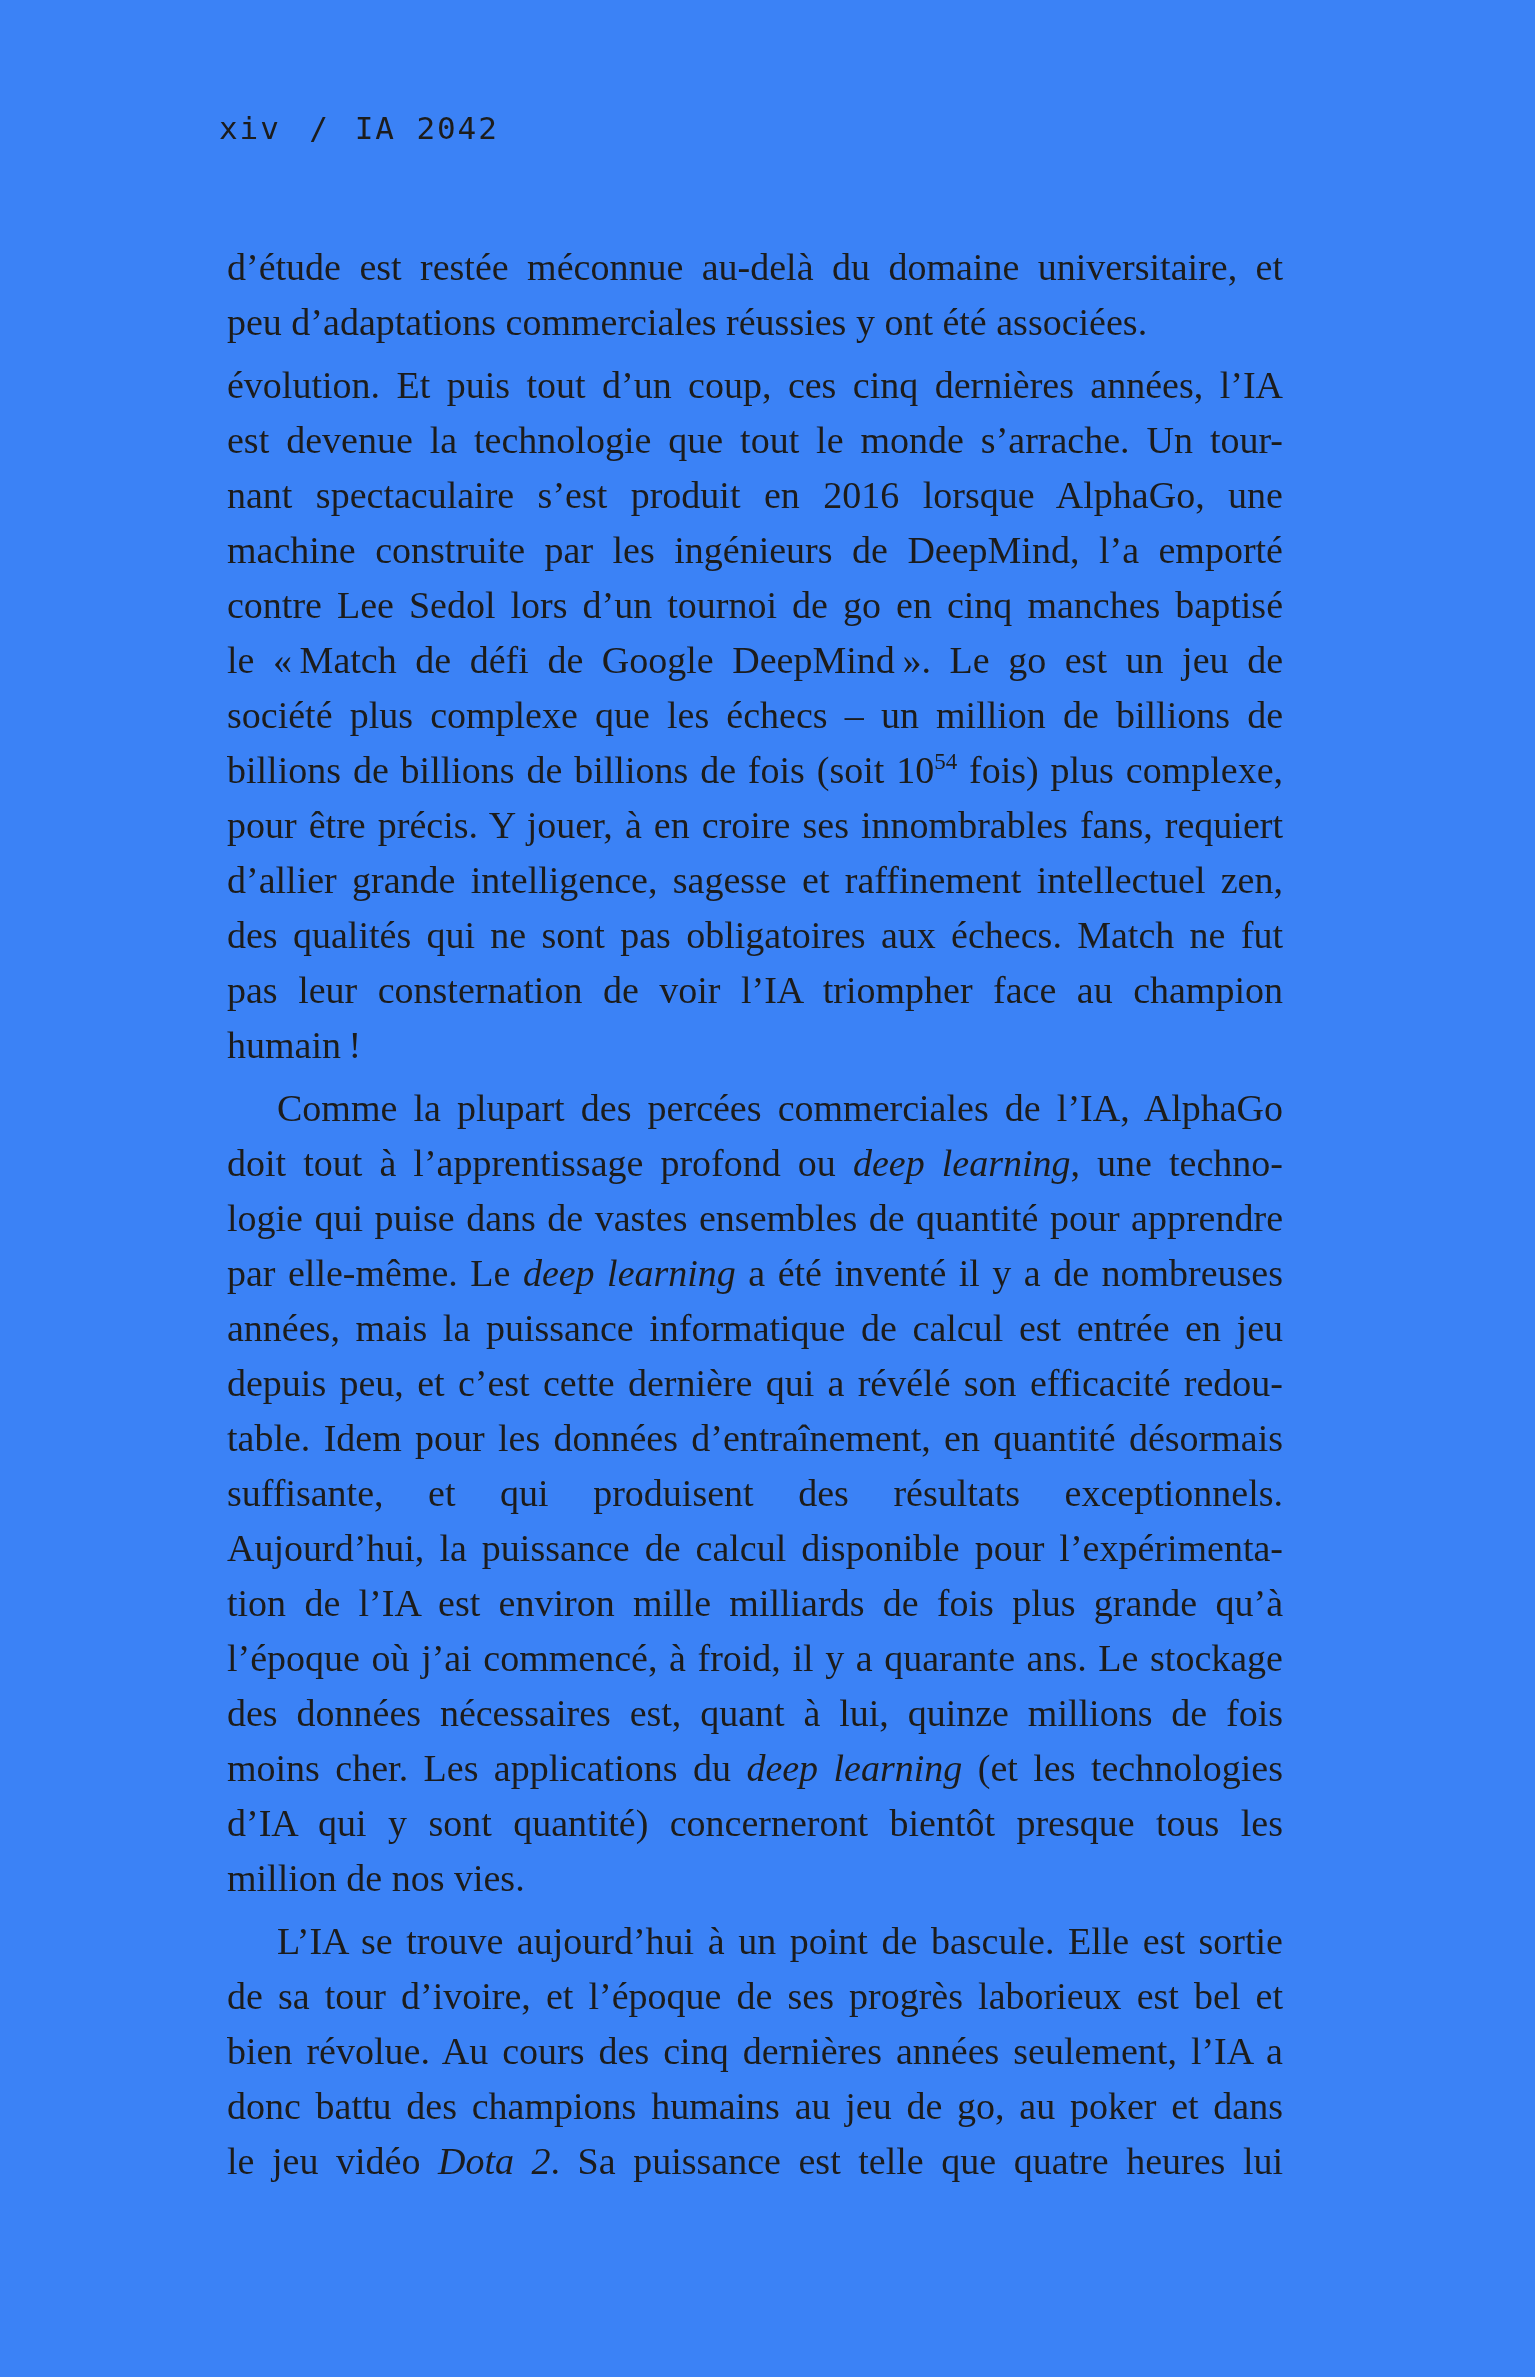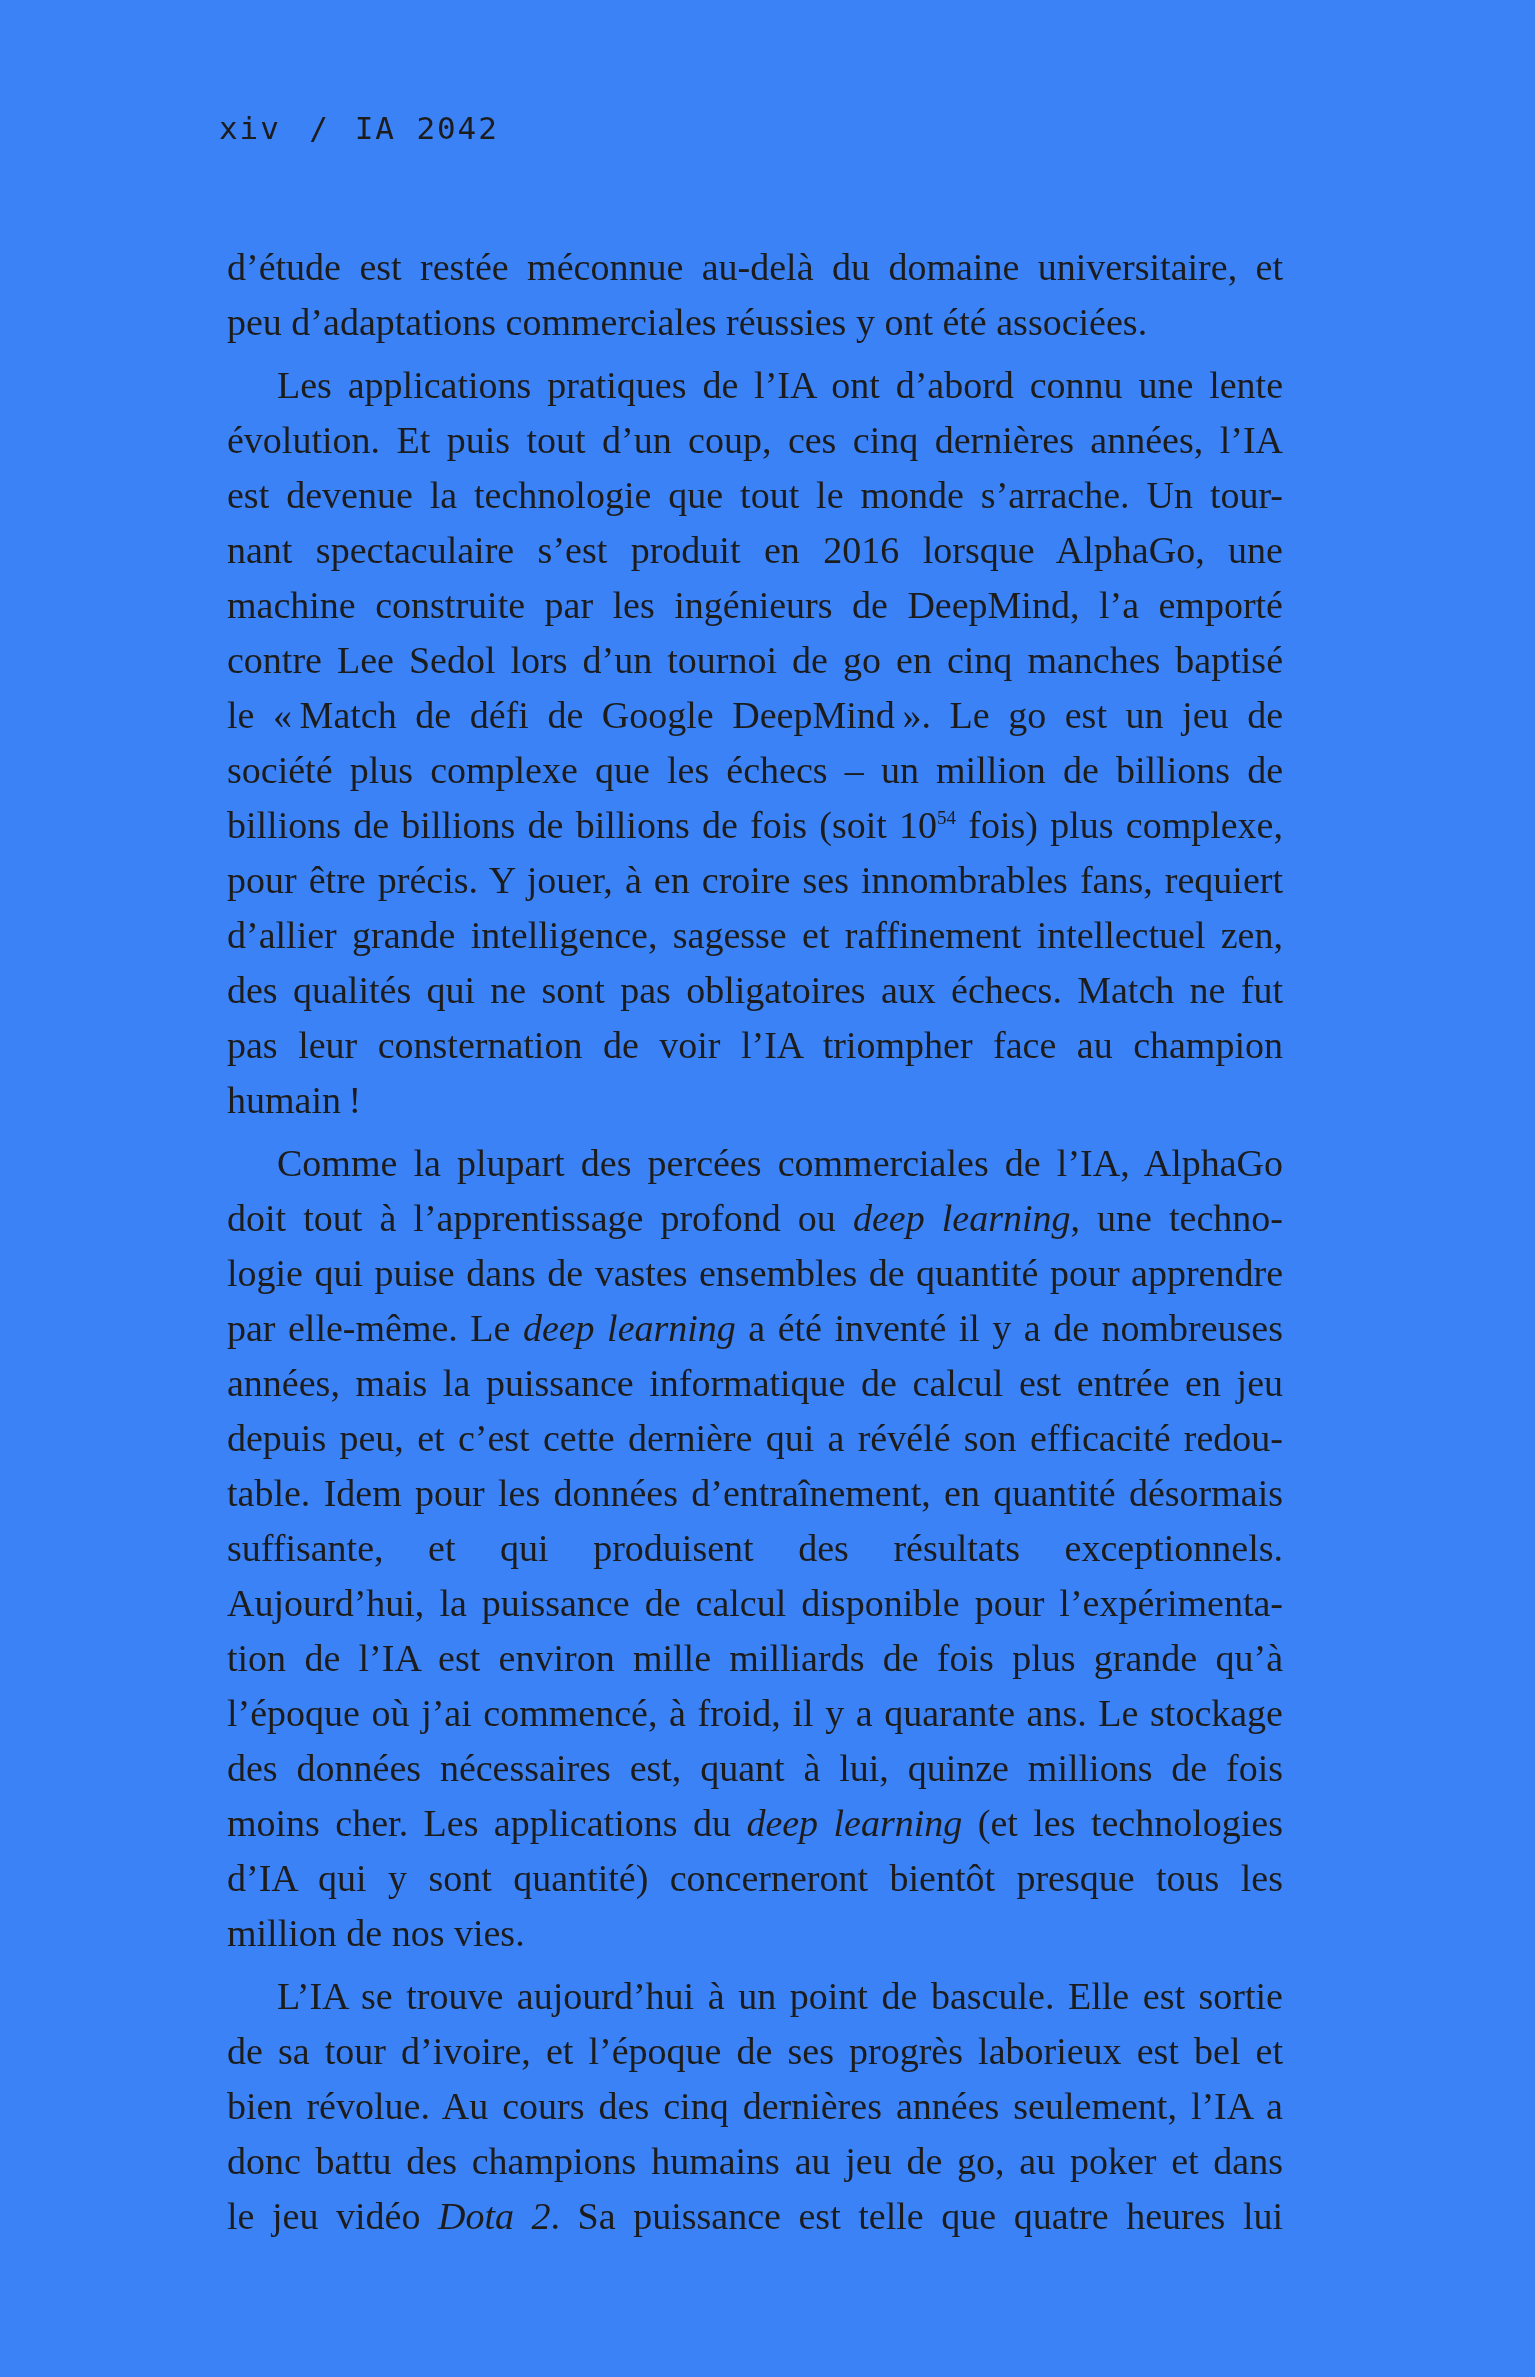--- a/index.html
+++ b/index.html
@@ -36,39 +36,38 @@
     line-height: 55px;
     text-align: justify;
     text-align-last: justify;
     overflow: hidden;
     white-space: normal;
   }
   .line.flush { text-align-last: left; font-family: Liberation Serif, serif; }
   .line.indent { text-indent: 50px; }
   .italic { font-style: italic; }
   .sup {
-    font-size: 19px;
+    font-size: 23px;
     vertical-align: 14.3px;
     line-height: 0;
   }
 </style>
 </head>
 <body>
 
 <div class="page" style="background: #3b82f6; color: rgb(28, 28, 28);">
   <header class="running-header">
     <span>xiv</span><span class="sep">/</span><span>IA 2042</span>
   </header>
   <main class="body-text">
       <div class="paragraph">
         <div class="line"><span>d’étude est restée méconnue au-delà du domaine universitaire, et</span></div>
         <div class="line flush"><span>peu d’adaptations commerciales réussies y ont été associées.</span></div>
       </div>
       <div class="paragraph">
-        <div class="line indent"><span>Les applications pratiques de l’IA ont d’abord connu une lente</span></div>
         <div class="line"><span>évolution. Et puis tout d’un coup, ces cinq dernières années, l’IA</span></div>
         <div class="line"><span>est devenue la technologie que tout le monde s’arrache. Un tour-</span></div>
         <div class="line"><span>nant spectaculaire s’est produit en 2016 lorsque AlphaGo, une</span></div>
         <div class="line"><span>machine construite par les ingénieurs de DeepMind, l’a emporté</span></div>
         <div class="line"><span>contre Lee Sedol lors d’un tournoi de go en cinq manches baptisé</span></div>
         <div class="line"><span>le « Match de défi de Google DeepMind ». Le go est un jeu de</span></div>
         <div class="line"><span>société plus complexe que les échecs – un million de billions de</span></div>
         <div class="line"><span>billions de billions de billions de fois (soit 10</span><span class="sup">54</span><span> fois) plus complexe,</span></div>
         <div class="line"><span>pour être précis. Y jouer, à en croire ses innombrables fans, requiert</span></div>
         <div class="line"><span>d’allier grande intelligence, sagesse et raffinement intellectuel zen,</span></div>

